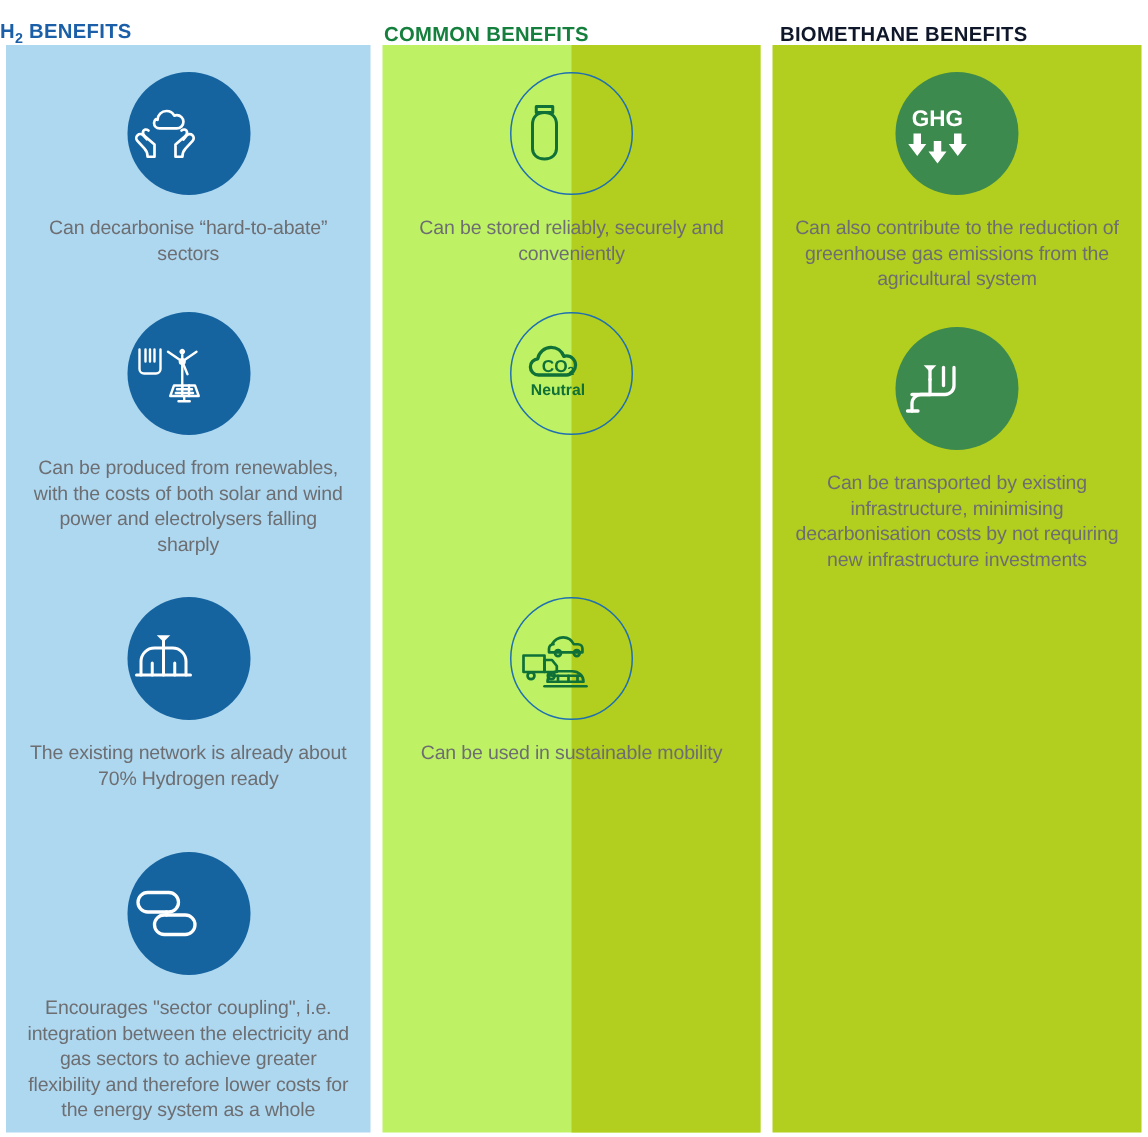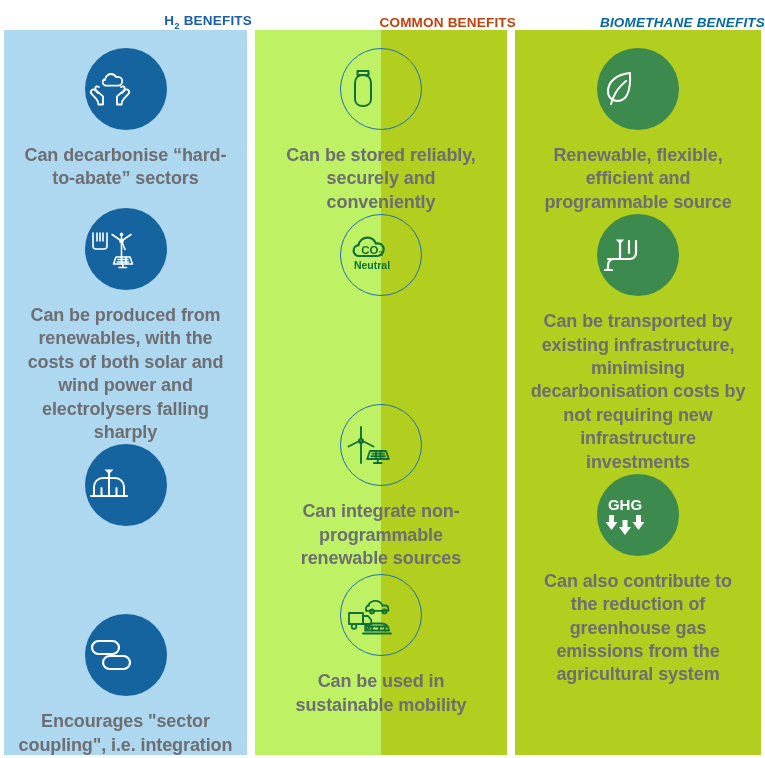--- a/index.html
+++ b/index.html
@@ -25,29 +25,29 @@
     position: absolute;
     top: 0;
     left: 0;
     width: 765px;
     height: 30px;
     display: flex;
   }
   .header-cell {
     display: flex;
     align-items: center;
-    justify-content: flex-end;
+    justify-content: flex-start;
     height: 44px;
     font-size: 13.5px;
     font-weight: bold;
     letter-spacing: 0.2px;
   }
   .header-h2      { width: 252px; color: #1a5fa8; }
-  .header-common  { width: 260px; color: #c2410c; margin-left: 4px; }
-  .header-biom    { width: 245px; color: #0369a1; margin-left: 4px; font-style: italic; }
+  .header-common  { width: 260px; color: #15803d; margin-left: 4px; }
+  .header-biom    { width: 245px; color: #0f172a; margin-left: 4px; }
   .header-cell .sub {
     font-size: 9.5px;
     vertical-align: sub;
     font-weight: bold;
   }
 
   
   .columns {
     position: absolute;
     top: 30px;
@@ -110,23 +110,23 @@
     background: transparent;
     border: 1.6px solid #1f6fb2;
     box-sizing: border-box;
   }
   .icon-wrap svg { display: block; }
 
   .caption {
     margin-top: 14px;
     text-align: center;
     color: #6d6e71;
-    font-size: 18px;
+    font-size: 13px;
     line-height: 1.30;
-    font-weight: bold;
+    font-weight: normal;
     letter-spacing: -0.1px;
     padding: 0 4px;
   }
   .col-common .caption { max-width: 210px; }
   .col-h2 .caption     { max-width: 224px; }
   .col-biom .caption   { max-width: 218px; }
 </style>
 </head>
 <body>
 
@@ -180,20 +180,21 @@
         <div class="icon-wrap icon-blue">
           <svg width="48" height="44" viewBox="0 0 48 44" fill="none" stroke="#ffffff" stroke-width="2" stroke-linecap="round" stroke-linejoin="round">
             <path d="M24 9v6"></path>
             <path d="M19.5 6.5h9L24 11z" fill="#ffffff" stroke="none"></path>
             <path d="M9 33V24c0-5 4-9 9-9h12c5 0 9 4 9 9v9"></path>
             <path d="M24 15v18"></path>
             <path d="M6 33h36"></path>
             <path d="M16.5 33V25M31.5 33V25"></path>
           </svg>
         </div>
+        <div class="caption">The existing network is already about 70% Hydrogen ready</div>
       </div>
 
       <div class="benefit b4">
         <div class="icon-wrap icon-blue">
           <svg width="52" height="44" viewBox="0 0 52 44" fill="none" stroke="#ffffff" stroke-width="2.2" stroke-linecap="round" stroke-linejoin="round">
             <rect x="7" y="8" width="27" height="13" rx="6.5"></rect>
             <rect x="18" y="23" width="27" height="13" rx="6.5"></rect>
             <path d="M26 21v2"></path>
           </svg>
         </div>
@@ -220,33 +221,20 @@
           <svg width="62" height="56" viewBox="0 0 62 56" fill="none">
             <g stroke="#0f7038" stroke-width="2.2" stroke-linecap="round" stroke-linejoin="round" fill="none">
               <path d="M18 29c-3 0-5.4-2.4-5.4-5.4 0-2.8 2.1-5.1 4.9-5.4.7-4.3 4.4-7.6 8.9-7.6 3.9 0 7.2 2.5 8.5 6 .6-.2 1.2-.3 1.8-.3 3.3 0 6 2.7 6 6s-2.7 6.7-6 6.7z"></path>
             </g>
             <text x="31" y="27" font-family="'Liberation Sans', sans-serif" font-size="11.5" font-weight="bold" fill="#0f7038" text-anchor="middle">CO<tspan font-size="8" dy="2">2</tspan></text>
             <text x="31" y="42" font-family="'Liberation Sans', sans-serif" font-size="10.5" font-weight="bold" fill="#0f7038" text-anchor="middle">Neutral</text>
           </svg>
         </div>
       </div>
 
-      <div class="benefit b3">
-        <div class="icon-wrap icon-outline">
-          <svg width="54" height="48" viewBox="0 0 54 48" fill="none" stroke="#0f7038" stroke-width="1.9" stroke-linecap="round" stroke-linejoin="round">
-            <path d="M20 20v22"></path>
-            <circle cx="20" cy="20" r="2.1"></circle>
-            <path d="M20 18V6M18.4 20 7.5 25.5M21.6 20l10.9 5.5"></path>
-            <path d="M29 30h16l2.8 8H26.2z"></path>
-            <path d="M31.2 32.6h11.8M30.3 35.3h13.6M35 30v8M39.4 30v8"></path>
-            <path d="M36.8 38v4M33 42h7.6"></path>
-          </svg>
-        </div>
-        <div class="caption">Can integrate non-programmable renewable sources</div>
-      </div>
 
       <div class="benefit b4">
         <div class="icon-wrap icon-outline">
           <svg width="56" height="48" viewBox="0 0 56 48" fill="none" stroke="#0f7038" stroke-width="1.8" stroke-linecap="round" stroke-linejoin="round">
             <path d="M27 14.5c1.8-3.2 4-4.6 7.5-4.6 3.4 0 5.6 1.6 7 4.6h2.8c1.7 0 3 1.3 3 3v2.4H25v-2.4c0-1.7 1.3-3 3-3z"></path>
             <circle cx="31" cy="20.4" r="2"></circle>
               <circle cx="43.5" cy="20.4" r="2"></circle>
             <path d="M8 22h14v11H8z"></path>
             <path d="M22 25h5l3.2 4V33H22z"></path>
             <circle cx="13" cy="35.5" r="2.3"></circle>
@@ -257,56 +245,47 @@
             <path d="M31 35.5v4M38 35.5v4M44 35.5v4"></path>
           </svg>
         </div>
         <div class="caption">Can be used in sustainable mobility</div>
       </div>
 
     </div>
 
     <div class="column col-biom">
 
-      <div class="benefit b1">
+
+      <div class="benefit b3">
         <div class="icon-wrap icon-green">
-          <svg width="46" height="46" viewBox="0 0 46 46" fill="none" stroke="#ffffff" stroke-width="2" stroke-linecap="round" stroke-linejoin="round">
-            <path d="M33 7c-13 1.5-22 8-22 18.5 0 5.5 4 9.5 9.5 9.5 9 0 13.5-9.5 12.5-28z"></path>
-            <path d="M29 15c-6 5-11 10-15 23"></path>
-          </svg>
-        </div>
-        <div class="caption">Renewable, flexible, efficient and programmable source</div>
+          <svg width="56" height="48" viewBox="0 0 56 48" fill="none">
+            <text x="28" y="19" font-family="'Liberation Sans', sans-serif" font-size="15" font-weight="bold" fill="#ffffff" text-anchor="middle">GHG</text>
+            <g fill="#ffffff">
+              <path d="M12 24h5v7h3.5L14.5 39 8.5 31H12z"></path>
+              <path d="M39 24h5v7h3.5L41.5 39 35.5 31H39z"></path>
+              <path d="M25.5 29h5v7H34l-6 8-6-8h3.5z"></path>
+            </g>
+          </svg>
+        </div>
+        <div class="caption">Can also contribute to the reduction of greenhouse gas emissions from the agricultural system</div>
       </div>
 
       <div class="benefit b2">
         <div class="icon-wrap icon-green">
           <svg width="48" height="46" viewBox="0 0 48 46" fill="none" stroke="#ffffff" stroke-width="2.2" stroke-linecap="round" stroke-linejoin="round">
             <path d="M23 10v7"></path>
             <path d="M18.8 7.5h8.4L23 12z" fill="#ffffff" stroke="none"></path>
             <path d="M39 9v12c0 3.3-2.7 6-6 6H17c-3.3 0-6 2.7-6 6v5"></path>
             <path d="M32 9v12"></path>
             <path d="M11 27h12"></path>
             <path d="M23 17v10"></path>
             <path d="M8 38h7"></path>
           </svg>
         </div>
         <div class="caption">Can be transported by existing infrastructure, minimising decarbonisation costs by not requiring new infrastructure investments</div>
       </div>
 
-      <div class="benefit b3">
-        <div class="icon-wrap icon-green">
-          <svg width="56" height="48" viewBox="0 0 56 48" fill="none">
-            <text x="28" y="19" font-family="'Liberation Sans', sans-serif" font-size="15" font-weight="bold" fill="#ffffff" text-anchor="middle">GHG</text>
-            <g fill="#ffffff">
-              <path d="M12 24h5v7h3.5L14.5 39 8.5 31H12z"></path>
-              <path d="M39 24h5v7h3.5L41.5 39 35.5 31H39z"></path>
-              <path d="M25.5 29h5v7H34l-6 8-6-8h3.5z"></path>
-            </g>
-          </svg>
-        </div>
-        <div class="caption">Can also contribute to the reduction of greenhouse gas emissions from the agricultural system</div>
-      </div>
-
 
     </div>
 
   </div>
 </div>
 
 </body></html>

